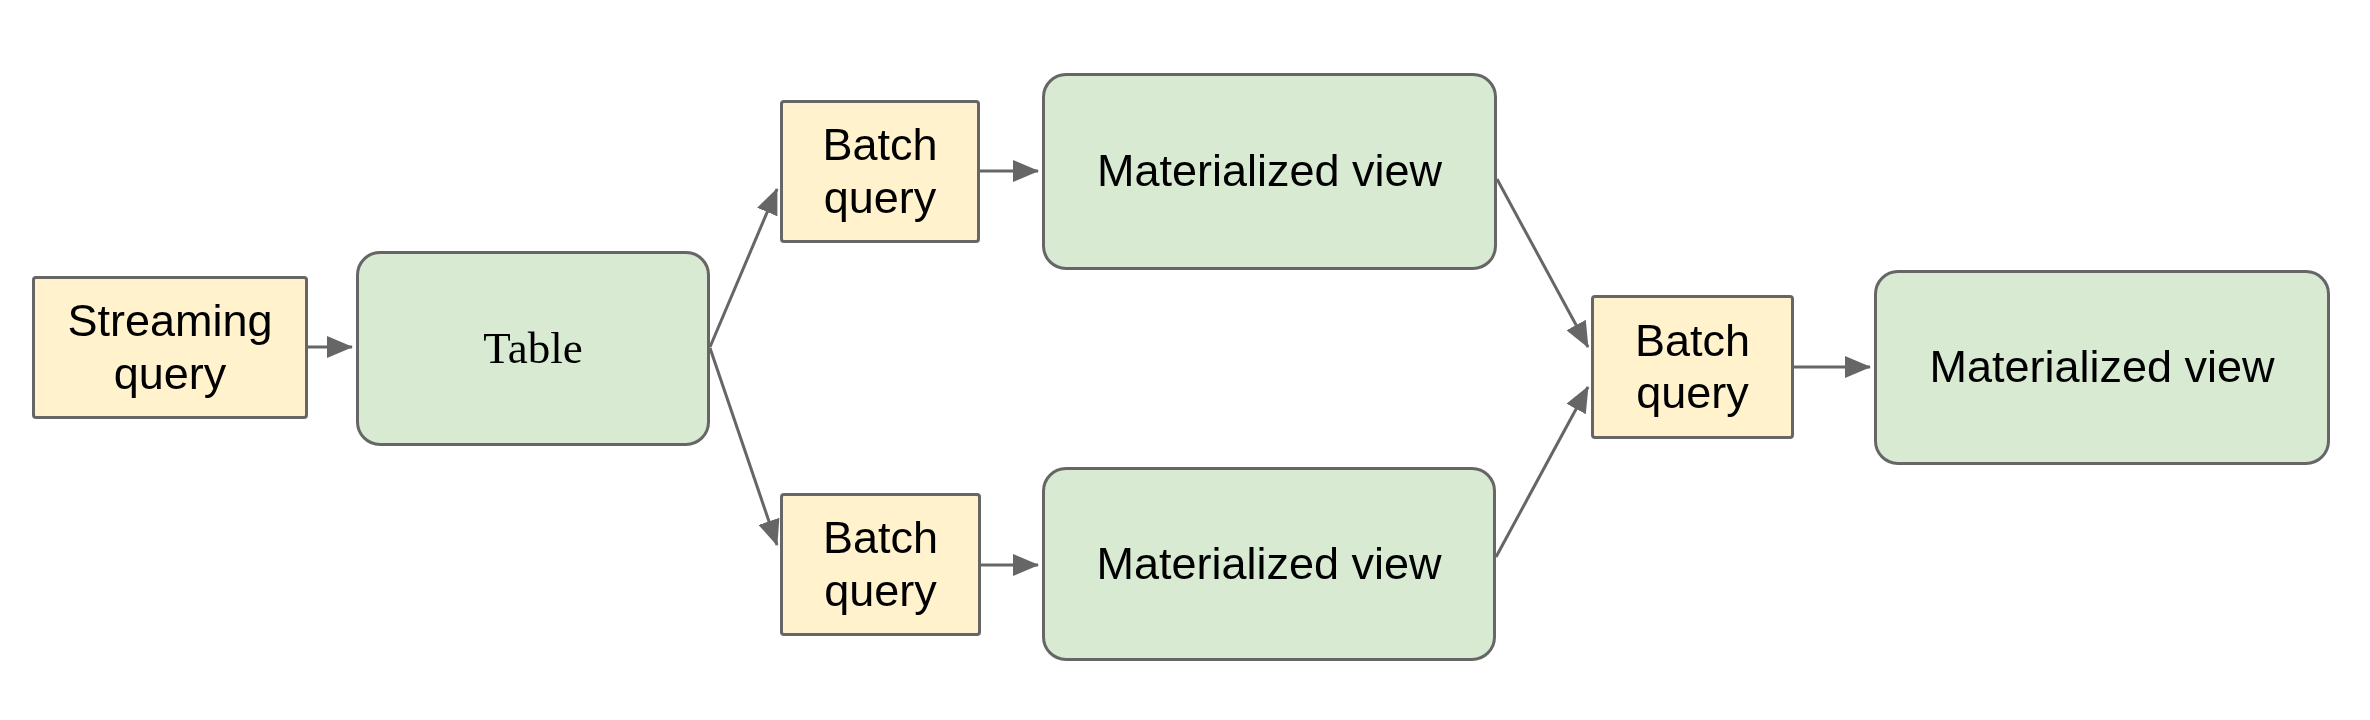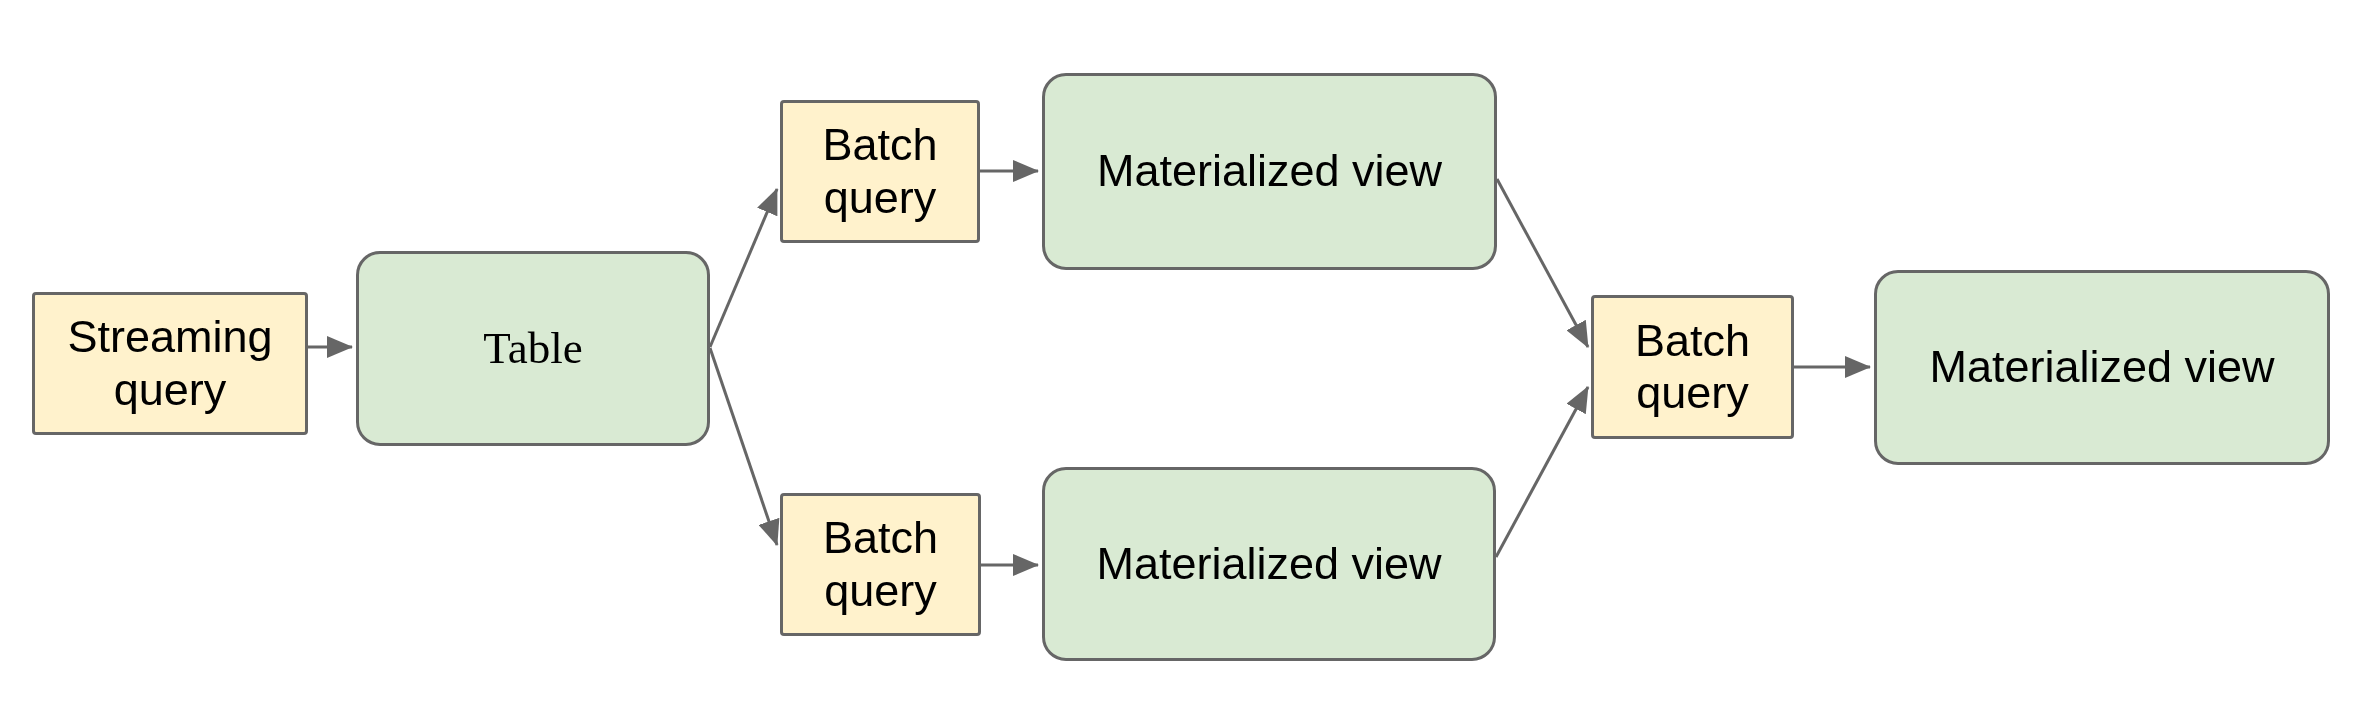--- a/index.html
+++ b/index.html
@@ -69,21 +69,21 @@
     <line class="edge" x1="308" y1="347" x2="352" y2="347" marker-end="url(#arrowhead)"></line>
     <line class="edge" x1="710" y1="347" x2="777" y2="189" marker-end="url(#arrowhead)"></line>
     <line class="edge" x1="710" y1="348" x2="777" y2="545" marker-end="url(#arrowhead)"></line>
     <line class="edge" x1="980" y1="171" x2="1038" y2="171" marker-end="url(#arrowhead)"></line>
     <line class="edge" x1="981" y1="565" x2="1038" y2="565" marker-end="url(#arrowhead)"></line>
     <line class="edge" x1="1497" y1="179" x2="1588" y2="347" marker-end="url(#arrowhead)"></line>
     <line class="edge" x1="1496" y1="557" x2="1588" y2="387" marker-end="url(#arrowhead)"></line>
     <line class="edge" x1="1794" y1="367" x2="1870" y2="367" marker-end="url(#arrowhead)"></line>
   </svg>
 
-  <div class="node query" style="left:32px;   top:276px; width:276px; height:143px;margin-top:16px;">
+  <div class="node query" style="left:32px;   top:276px; width:276px; height:143px;">
     <span class="label">Streaming query</span>
   </div>
 
   <div class="node view" style="left:356px;  top:251px; width:354px; height:195px;font-family:Liberation Serif, serif;">
     <span class="label">Table</span>
   </div>
 
   <div class="node query" style="left:780px;  top:100px; width:200px; height:143px;">
     <span class="label">Batch query</span>
   </div>

